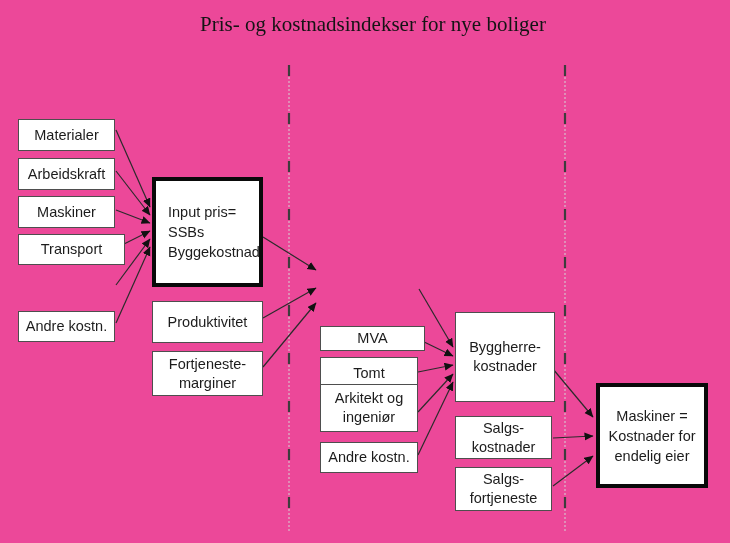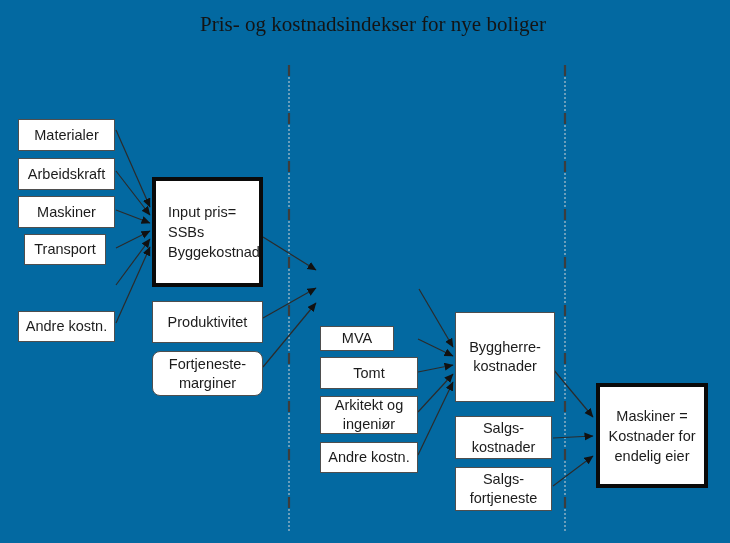--- a/index.html
+++ b/index.html
@@ -1,19 +1,19 @@
 <!DOCTYPE html>
 <html><head>
 <meta charset="utf-8">
 <style>
   html,body{margin:0;padding:0;background:#ffffff;}
   .stage{
     position:relative;
     width:730px;height:543px;
-    background:#0369a1;
+    background:#ec4899;
     font-family:"Liberation Sans","DejaVu Sans",sans-serif;
     color:#1c1c1c;
     overflow:hidden;
   }
   .title{
     position:absolute;top:12px;left:8px;width:730px;
     text-align:center;
     font-family:"Liberation Serif","DejaVu Serif",serif;
     font-size:21px;
     color:#141414;
@@ -91,47 +91,47 @@
 
   <div class="node" style="left:18px;top:119px;width:97px;height:32px;">
     <span>Materialer</span>
   </div>
   <div class="node" style="left:18px;top:158px;width:97px;height:32px;">
     <span>Arbeidskraft</span>
   </div>
   <div class="node" style="left:18px;top:196px;width:97px;height:32px;">
     <span>Maskiner</span>
   </div>
-  <div class="node" style="left:24px;top:234px;width:82px;height:31px;">
+  <div class="node" style="left:18px;top:234px;width:107px;height:31px;">
     <span>Transport</span>
   </div>
   <div class="node" style="left:18px;top:311px;width:97px;height:31px;">
     <span>Andre kostn.</span>
   </div>
 
   <div class="node bold left-align" style="left:152px;top:177px;width:111px;height:110px;">
     <span>Input pris=</span>
     <span>SSBs</span>
     <span>Byggekostnad</span>
   </div>
   <div class="node" style="left:152px;top:301px;width:111px;height:42px;">
     <span>Produktivitet</span>
   </div>
-  <div class="node" style="left:152px;top:351px;width:111px;height:45px;border-radius:8px;">
+  <div class="node" style="left:152px;top:351px;width:111px;height:45px;">
     <span>Fortjeneste-</span>
     <span>marginer</span>
   </div>
 
-  <div class="node" style="left:320px;top:326px;width:74px;height:25px;">
+  <div class="node" style="left:320px;top:326px;width:105px;height:25px;">
     <span>MVA</span>
   </div>
   <div class="node" style="left:320px;top:357px;width:98px;height:32px;">
     <span>Tomt</span>
   </div>
-  <div class="node" style="left:320px;top:396px;width:98px;height:38px;">
+  <div class="node" style="left:320px;top:384px;width:98px;height:48px;">
     <span>Arkitekt og</span>
     <span>ingeniør</span>
   </div>
   <div class="node" style="left:320px;top:442px;width:98px;height:31px;">
     <span>Andre kostn.</span>
   </div>
 
   <div class="node" style="left:455px;top:312px;width:100px;height:90px;">
     <span>Byggherre-</span>
     <span>kostnader</span>

